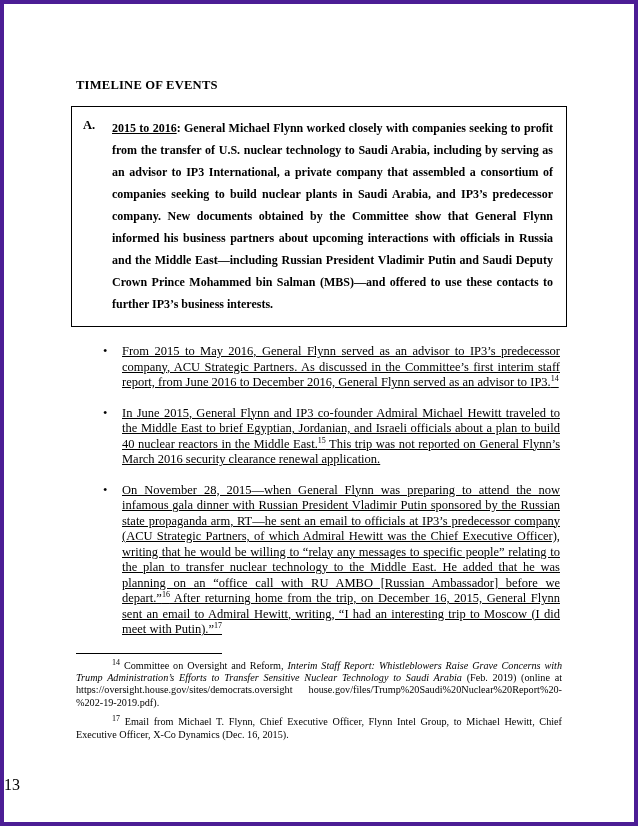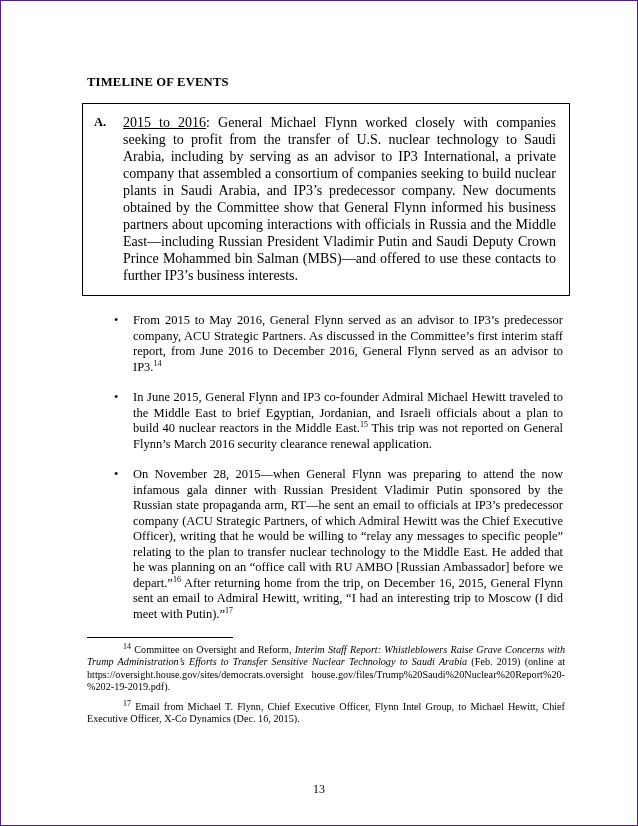--- a/index.html
+++ b/index.html
@@ -5,24 +5,23 @@
   * { margin: 0; padding: 0; box-sizing: border-box; }
   html, body { background: #ffffff; }
   body {
     width: 638px; height: 826px;
     font-family: "Liberation Serif", "DejaVu Serif", serif;
     color: #000;
   }
   .page {
     width: 638px; height: 826px;
     background: #fff;
-    border: 1px solid #4c1d95;
+    border: 4px solid #4c1d95;
     position: relative;
     overflow: hidden;
-    padding-left: 14px;
   }
   .content { padding: 74px 72px 0 72px; }
 
   .title {
     font-size: 12.6px;
     font-weight: bold;
     letter-spacing: 0.2px;
   }
 
   .summary-box {
@@ -32,38 +31,39 @@
     display: flex;
   }
   .box-label {
     flex: 0 0 29px;
     font-weight: bold;
     font-size: 12.5px;
     line-height: 16.2px;
   }
   .box-text {
     flex: 1;
-    font-weight: normal;
-    font-size: 14px;
-    line-height: 17px;
+    font-weight: bold;
+    font-size: 12px;
+    line-height: 22px;
     text-align: justify;
   }
   .underline { text-decoration: underline; }
 
   .bullets {
     list-style: none;
     margin: 17px 0 0 0;
     padding: 0 2px 0 46px;
   }
   .bullets li {
     position: relative;
     font-size: 12.5px;
     line-height: 15.5px;
     text-align: justify;
     margin-bottom: 15px;
+    text-decoration: underline;
   }
   .bullets li::before {
     content: "\2022";
     position: absolute;
     left: -19px;
     top: 0;
   }
 
   sup {
     font-size: 8px;
@@ -83,22 +83,22 @@
     text-align: justify;
     text-indent: 36px;
     margin-bottom: 7px;
   }
   .footnote i { font-style: italic; }
 
   .page-number {
     position: absolute;
     bottom: 28px;
     left: 0; right: 0;
-    text-align: center;
-    font-size: 12px;
+    text-align: left;
+    font-size: 16px;
   }
 </style>
 </head>
 <body>
 
 <div class="page">
   <div class="content">
 
     <h1 class="title">TIMELINE OF EVENTS</h1>
 

